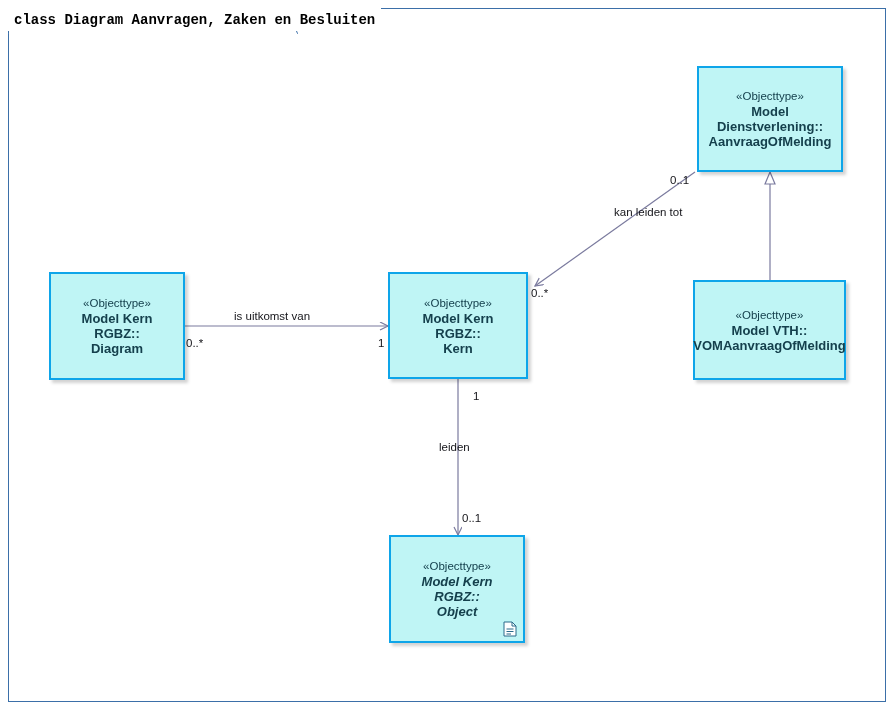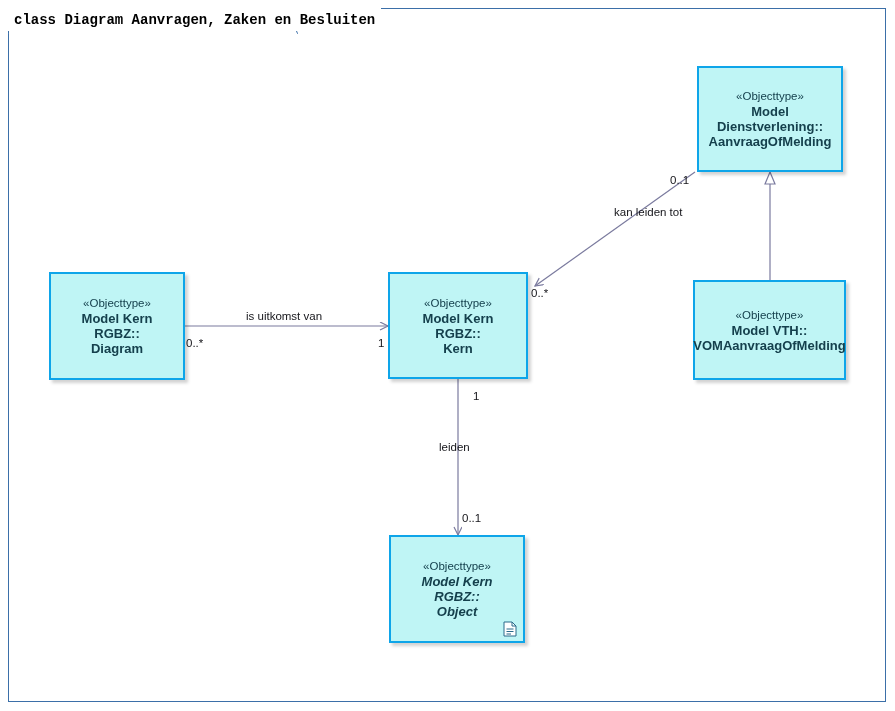--- a/index.html
+++ b/index.html
@@ -195,21 +195,21 @@
     <div class="nodename">Object</div>
     <svg class="doc-icon" viewBox="0 0 14 16">
       <path d="M1,1 L9,1 L13,5 L13,15 L1,15 Z" fill="#ffffff" stroke="#2a6a8a" stroke-width="1"></path>
       <path d="M9,1 L9,5 L13,5" fill="none" stroke="#2a6a8a" stroke-width="1"></path>
       <line x1="3.5" y1="8" x2="10.5" y2="8" stroke="#2a6a8a" stroke-width="1"></line>
       <line x1="3.5" y1="10.5" x2="10.5" y2="10.5" stroke="#2a6a8a" stroke-width="1"></line>
       <line x1="3.5" y1="13" x2="8" y2="13" stroke="#2a6a8a" stroke-width="1"></line>
     </svg>
   </div>
 
-  <div class="edge-label" style="left:246px; top:310px;">is uitkomst van</div>
+  <div class="edge-label" style="left:234px; top:310px;">is uitkomst van</div>
   <div class="mult-label" style="left:186px; top:337px;">0..*</div>
   <div class="mult-label" style="left:378px; top:337px;">1</div>
 
   <div class="edge-label" style="left:578px; top:206px;margin-left:36px;">kan leiden tot</div>
   <div class="mult-label" style="left:531px; top:287px;">0..*</div>
   <div class="mult-label" style="left:670px; top:174px;">0..1</div>
 
   <div class="edge-label" style="left:439px; top:441px;">leiden</div>
   <div class="mult-label" style="left:473px; top:390px;">1</div>
   <div class="mult-label" style="left:462px; top:512px;">0..1</div>

